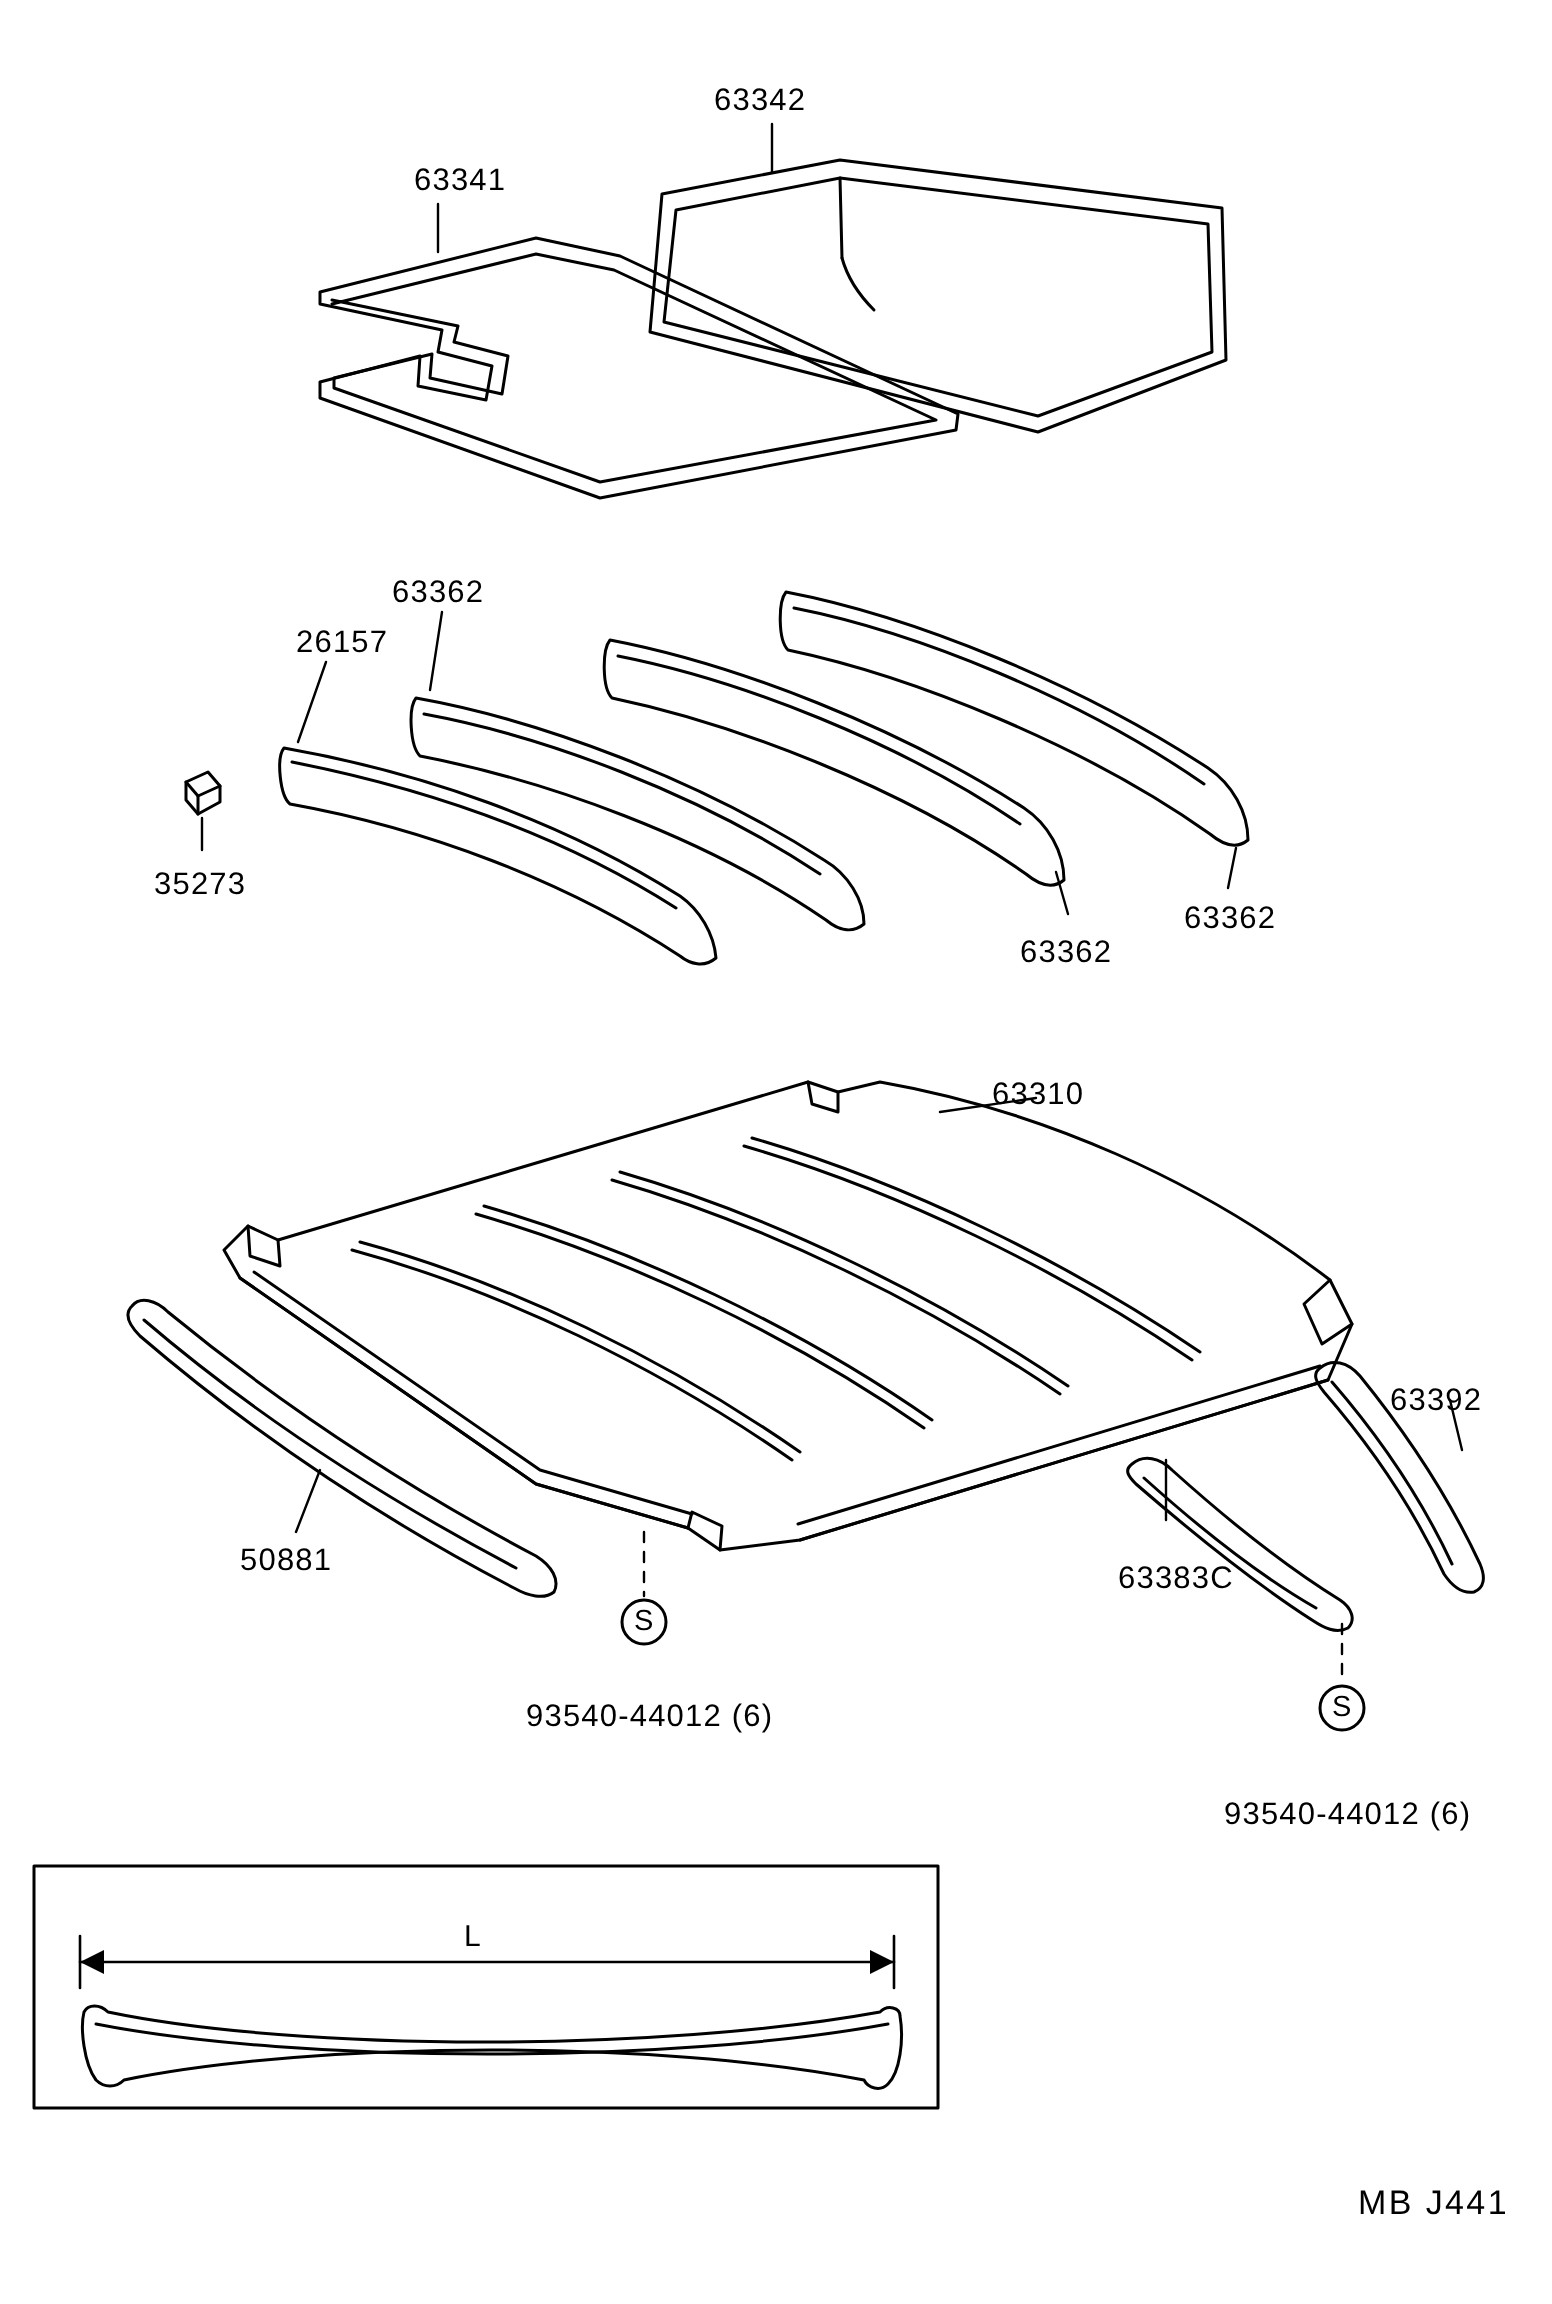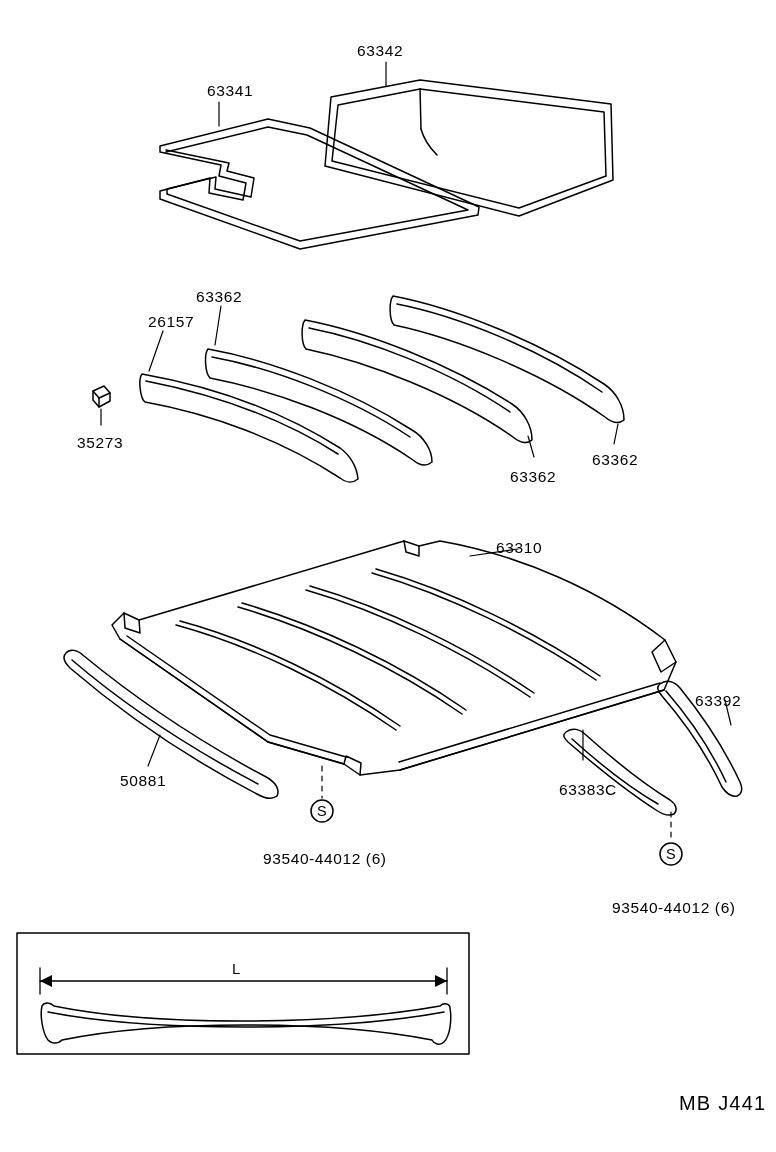--- a/index.html
+++ b/index.html
@@ -33,21 +33,21 @@
     letter-spacing: 0.6px;
     white-space: nowrap;
     color: #000;
     font-family: "Liberation Sans", sans-serif;
   }
   .lbl-sm {
     font-size: 14.5px;
   }
   .code-stamp {
     position: absolute;
-    font-size: 20px;
+    font-size: 17px;
     letter-spacing: 1.2px;
     font-family: "Liberation Sans", sans-serif;
   }
   .dim-letter {
     position: absolute;
     font-size: 15px;
   }
 </style>
 </head>
 <body>

